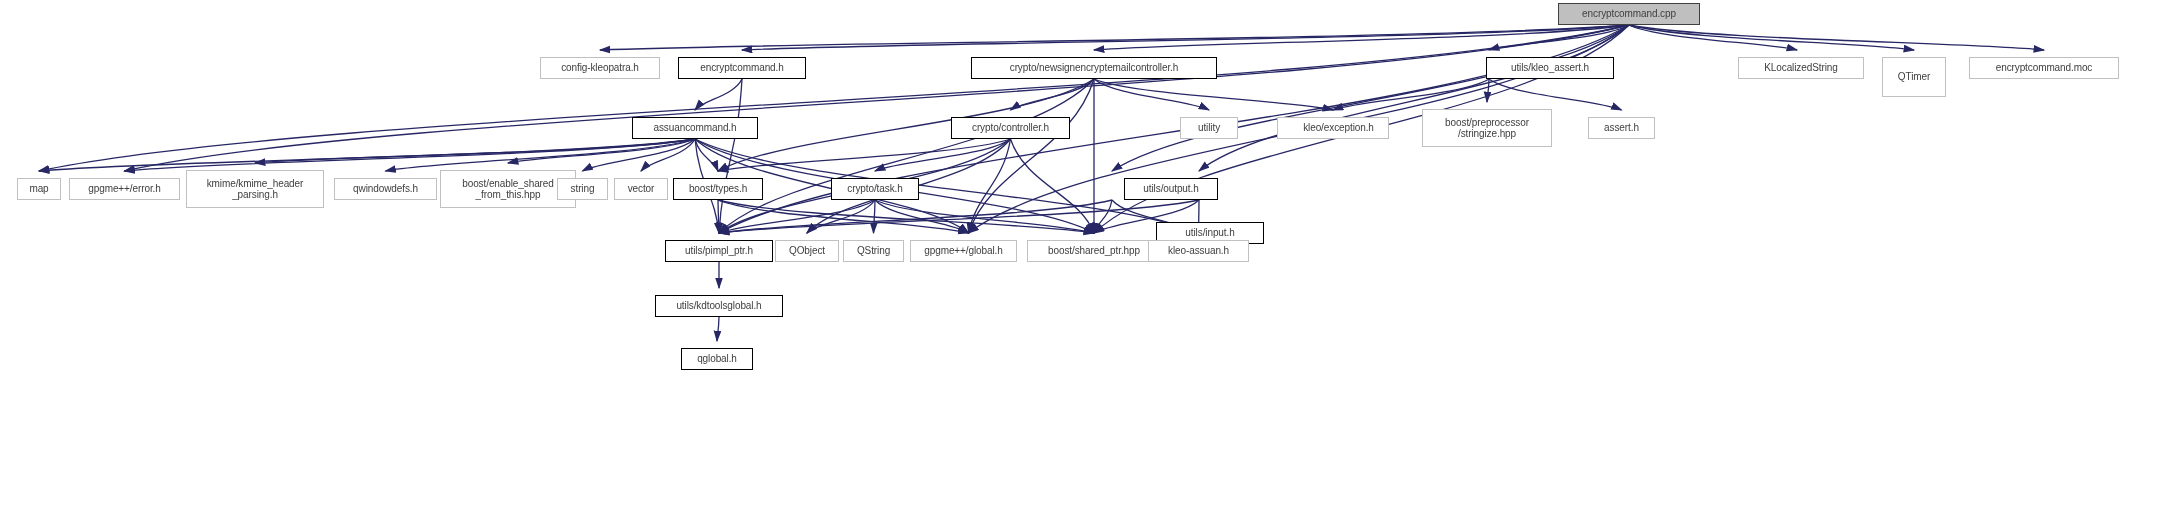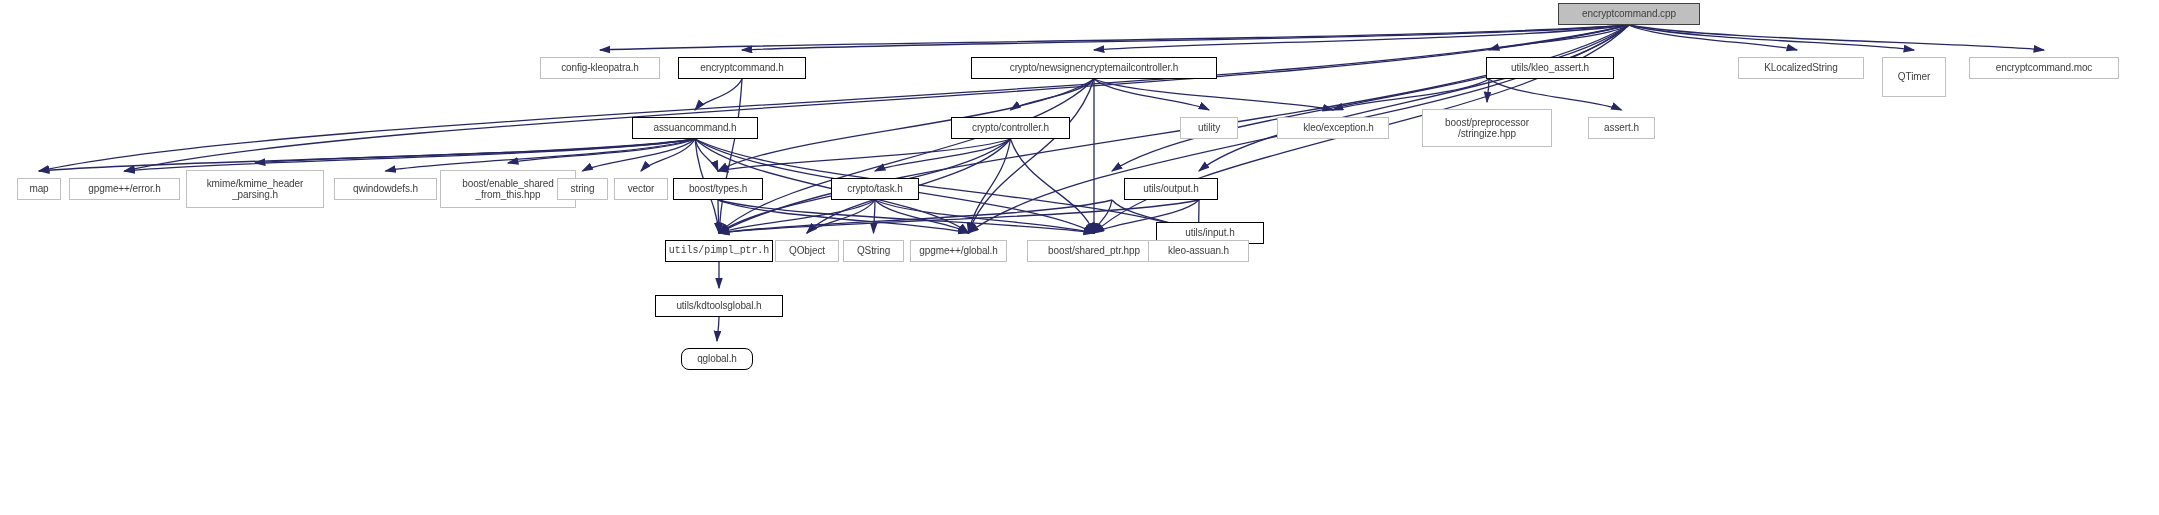--- a/index.html
+++ b/index.html
@@ -108,22 +108,22 @@
 _parsing.h</div>
       <div class="node" style="left: 334px; top: 178px; width: 103px; height: 22px;">qwindowdefs.h</div>
       <div class="node" style="left: 440px; top: 170px; width: 136px; height: 38px;">boost/enable_shared
 _from_this.hpp</div>
       <div class="node" style="left: 557px; top: 178px; width: 51px; height: 22px;">string</div>
       <div class="node" style="left: 614px; top: 178px; width: 54px; height: 22px;">vector</div>
       <div class="node bold" style="left: 673px; top: 178px; width: 90px; height: 22px;">boost/types.h</div>
       <div class="node bold" style="left: 831px; top: 178px; width: 88px; height: 22px;">crypto/task.h</div>
       <div class="node bold" style="left: 1124px; top: 178px; width: 94px; height: 22px;">utils/output.h</div>
       <div class="node bold" style="left: 1156px; top: 178px; width: 108px; height: 22px; margin-top: 44px;">utils/input.h</div>
-      <div class="node bold" style="left: 665px; top: 240px; width: 108px; height: 22px; font-family: Liberation Mono, monospace;">utils/pimpl_ptr.h</div>
+      <div class="node bold" style="left: 665px; top: 240px; width: 108px; height: 22px;">utils/pimpl_ptr.h</div>
       <div class="node" style="left: 775px; top: 240px; width: 64px; height: 22px;">QObject</div>
       <div class="node" style="left: 843px; top: 240px; width: 61px; height: 22px;">QString</div>
-      <div class="node" style="left: 910px; top: 240px; width: 97px; height: 22px;">gpgme++/global.h</div>
+      <div class="node" style="left: 910px; top: 240px; width: 107px; height: 22px;">gpgme++/global.h</div>
       <div class="node" style="left: 1027px; top: 240px; width: 134px; height: 22px;">boost/shared_ptr.hpp</div>
       <div class="node" style="left: 1148px; top: 240px; width: 101px; height: 22px;">kleo-assuan.h</div>
       <div class="node bold" style="left: 655px; top: 295px; width: 128px; height: 22px;">utils/kdtoolsglobal.h</div>
-      <div class="node bold" style="left: 681px; top: 348px; width: 72px; height: 22px; border-radius: 8px;">qglobal.h</div>
+      <div class="node bold" style="left: 681px; top: 348px; width: 72px; height: 22px;">qglobal.h</div>
     </div>
 </div>
 
 </body></html>

